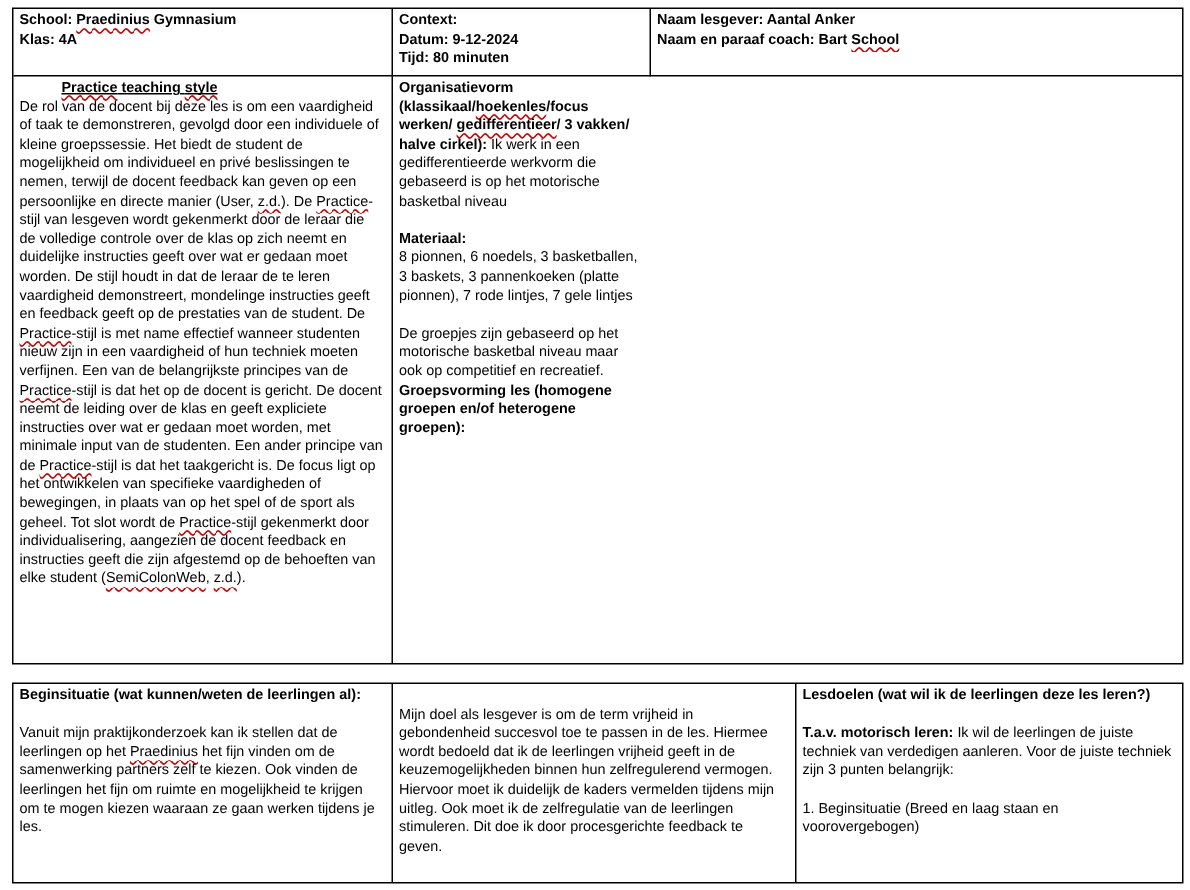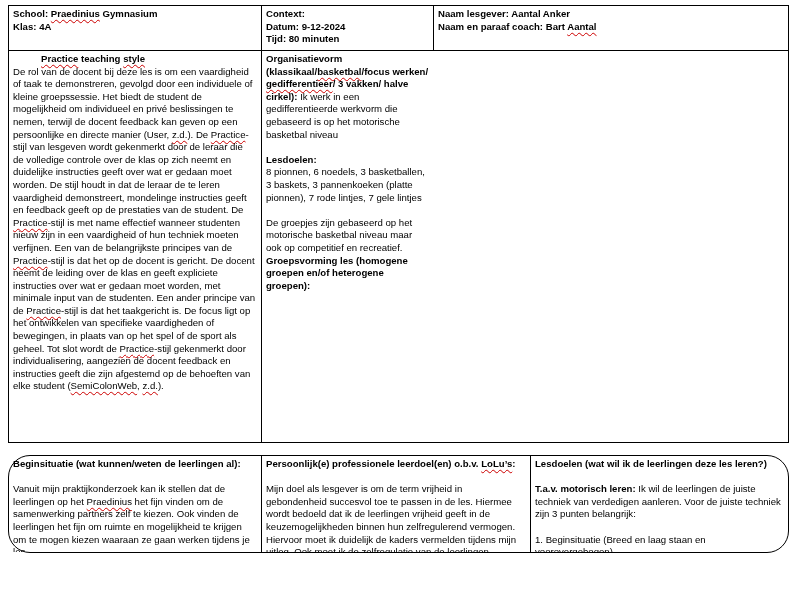--- a/index.html
+++ b/index.html
@@ -11,29 +11,29 @@
   *{box-sizing:border-box;margin:0;padding:0;}
   html,body{background:var(--bg);}
   body{
     width:793px;height:593px;position:relative;
     font-family:"Liberation Sans",sans-serif;
     font-size:9.6px;line-height:12.6px;color:var(--text);
   }
   .tbl{position:absolute;display:grid;border:1px solid var(--border);background:var(--bg);}
   #top-table{left:8px;top:5px;width:781px;height:438px;
     grid-template-columns:253px 172px 1fr;grid-template-rows:45px 1fr;}
-  #bottom-table{left:8px;top:455px;width:781px;height:98px;
-    grid-template-columns:253px 269px 1fr;border-radius:22px;}
+  #bottom-table{left:8px;top:455px;width:781px;height:134px;
+    grid-template-columns:253px 269px 1fr;}
   .cell{padding:2px 5px 2px 4px;overflow:hidden;}
   .cell.colline{border-right:1px solid var(--border);}
   .cell.rowline{border-bottom:1px solid var(--border);}
   .para{min-height:12.6px;}
   .run-b{font-weight:700;}
   .run-i{}
-  .run-u{text-decoration-color:var(--text);text-decoration-thickness:1px;padding-left:28px;}
+  .run-u{text-decoration:underline;text-decoration-color:var(--text);text-decoration-thickness:1px;padding-left:28px;}
   .run-sq{
     text-decoration-line:underline;text-decoration-style:wavy;
     text-decoration-color:var(--sq);text-decoration-thickness:1px;
     text-underline-offset:2px;text-decoration-skip-ink:none;
   }
 </style>
 </head>
 <body>
 
 <div id="top-table" class="tbl">
@@ -41,46 +41,45 @@
       <div class="para"><span class="run-b">School: </span><span class="run-b run-sq">Praedinius</span><span class="run-b"> Gymnasium</span></div>
       <div class="para"><span class="run-b">Klas: 4A</span></div>
     </div>
   <div class="cell colline rowline">
       <div class="para"><span class="run-b">Context:</span></div>
       <div class="para"><span class="run-b">Datum: 9-12-2024</span></div>
       <div class="para"><span class="run-b">Tijd: 80 minuten</span></div>
     </div>
   <div class="cell rowline">
       <div class="para"><span class="run-b">Naam lesgever: Aantal Anker</span></div>
-      <div class="para"><span class="run-b">Naam en paraaf coach: Bart </span><span class="run-b run-sq">Aantal</span></div>
+      <div class="para"><span class="run-b">Naam en paraaf coach: Bart </span><span class="run-b run-sq">School</span></div>
     </div>
 
   <div class="cell colline">
       <div class="para run-b run-u"><span class="run-sq">Practice</span><span> teaching </span><span class="run-sq">style</span></div>
       <div class="para"><span>De rol van de docent bij deze les is om een vaardigheid of taak te demonstreren, gevolgd door een individuele of kleine groepssessie. Het biedt de student de mogelijkheid om individueel en privé beslissingen te nemen, terwijl de docent feedback kan geven op een persoonlijke en directe manier (User, </span><span class="run-sq">z.d.</span><span>). De </span><span class="run-sq">Practice</span><span>-stijl van lesgeven wordt gekenmerkt door de leraar die de volledige controle over de klas op zich neemt en duidelijke instructies geeft over wat er gedaan moet worden. De stijl houdt in dat de leraar de te leren vaardigheid demonstreert, mondelinge instructies geeft en feedback geeft op de prestaties van de student. De </span><span class="run-sq">Practice</span><span>-stijl is met name effectief wanneer studenten nieuw zijn in een vaardigheid of hun techniek moeten verfijnen. Een van de belangrijkste principes van de </span><span class="run-sq">Practice</span><span>-stijl is dat het op de docent is gericht. De docent neemt de leiding over de klas en geeft expliciete instructies over wat er gedaan moet worden, met minimale input van de studenten. Een ander principe van de </span><span class="run-sq">Practice</span><span>-stijl is dat het taakgericht is. De focus ligt op het ontwikkelen van specifieke vaardigheden of bewegingen, in plaats van op het spel of de sport als geheel. Tot slot wordt de </span><span class="run-sq">Practice</span><span>-stijl gekenmerkt door individualisering, aangezien de docent feedback en instructies geeft die zijn afgestemd op de behoeften van elke student (</span><span class="run-sq">SemiColonWeb</span><span>, </span><span class="run-sq">z.d.</span><span>).</span></div>
     </div>
   <div class="cell">
-      <div class="para"><span class="run-b">Organisatievorm (klassikaal/</span><span class="run-b run-sq">basketbal</span><span class="run-b">/focus werken/ </span><span class="run-b run-sq">gedifferentieer</span><span class="run-b">/ 3 vakken/ halve cirkel):</span><span> Ik werk in een gedifferentieerde werkvorm die gebaseerd is op het motorische basketbal niveau</span></div>
+      <div class="para"><span class="run-b">Organisatievorm (klassikaal/</span><span class="run-b run-sq">hoekenles</span><span class="run-b">/focus werken/ </span><span class="run-b run-sq">gedifferentieer</span><span class="run-b">/ 3 vakken/ halve cirkel):</span><span> Ik werk in een gedifferentieerde werkvorm die gebaseerd is op het motorische basketbal niveau</span></div>
       <div class="para">&nbsp;</div>
-      <div class="para"><span class="run-b">Lesdoelen:</span></div>
+      <div class="para"><span class="run-b">Materiaal:</span></div>
       <div class="para"><span class="run-i">8 pionnen, 6 noedels, 3 basketballen, 3 baskets, 3 pannenkoeken (platte pionnen), 7 rode lintjes, 7 gele lintjes</span></div>
       <div class="para">&nbsp;</div>
       <div class="para"><span>De groepjes zijn gebaseerd op het motorische basketbal niveau maar ook op competitief en recreatief.</span></div>
       <div class="para"><span class="run-b">Groepsvorming les (homogene groepen en/of heterogene groepen):</span></div>
     </div>
 </div>
 
 <div id="bottom-table" class="tbl">
   <div class="cell colline">
       <div class="para"><span class="run-b">Beginsituatie (wat kunnen/weten de leerlingen al):</span></div>
       <div class="para">&nbsp;</div>
       <div class="para"><span>Vanuit mijn praktijkonderzoek kan ik stellen dat de leerlingen op het </span><span class="run-sq">Praedinius</span><span> het fijn vinden om de samenwerking partners zelf te kiezen. Ook vinden de leerlingen het fijn om ruimte en mogelijkheid te krijgen om te mogen kiezen waaraan ze gaan werken tijdens je les.</span></div>
     </div>
   <div class="cell colline">
-      <div class="para"><span class="run-b">Persoonlijk(e) professionele leerdoel(en) o.b.v. </span><span class="run-b run-sq">LoLu’s</span><span class="run-b">:</span></div>
       <div class="para">&nbsp;</div>
       <div class="para"><span>Mijn doel als lesgever is om de term vrijheid in gebondenheid succesvol toe te passen in de les. Hiermee wordt bedoeld dat ik de leerlingen vrijheid geeft in de keuzemogelijkheden binnen hun zelfregulerend vermogen. Hiervoor moet ik duidelijk de kaders vermelden tijdens mijn uitleg. Ook moet ik de zelfregulatie van de leerlingen stimuleren. Dit doe ik door procesgerichte feedback te geven.</span></div>
     </div>
   <div class="cell">
       <div class="para"><span class="run-b">Lesdoelen (wat wil ik de leerlingen deze les leren?)</span></div>
       <div class="para">&nbsp;</div>
       <div class="para"><span class="run-b">T.a.v. motorisch leren: </span><span>Ik wil de leerlingen de juiste techniek van verdedigen aanleren. Voor de juiste techniek zijn 3 punten belangrijk:</span></div>
       <div class="para">&nbsp;</div>
       <div class="para"><span>1. Beginsituatie (Breed en laag staan en voorovergebogen)</span></div>
     </div>

